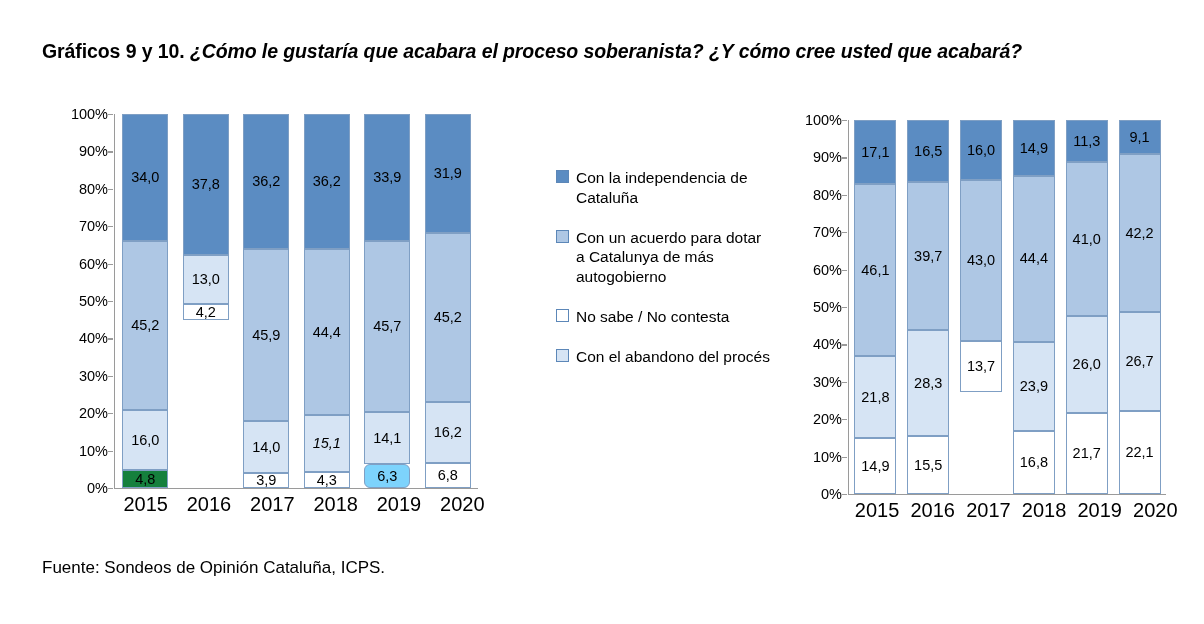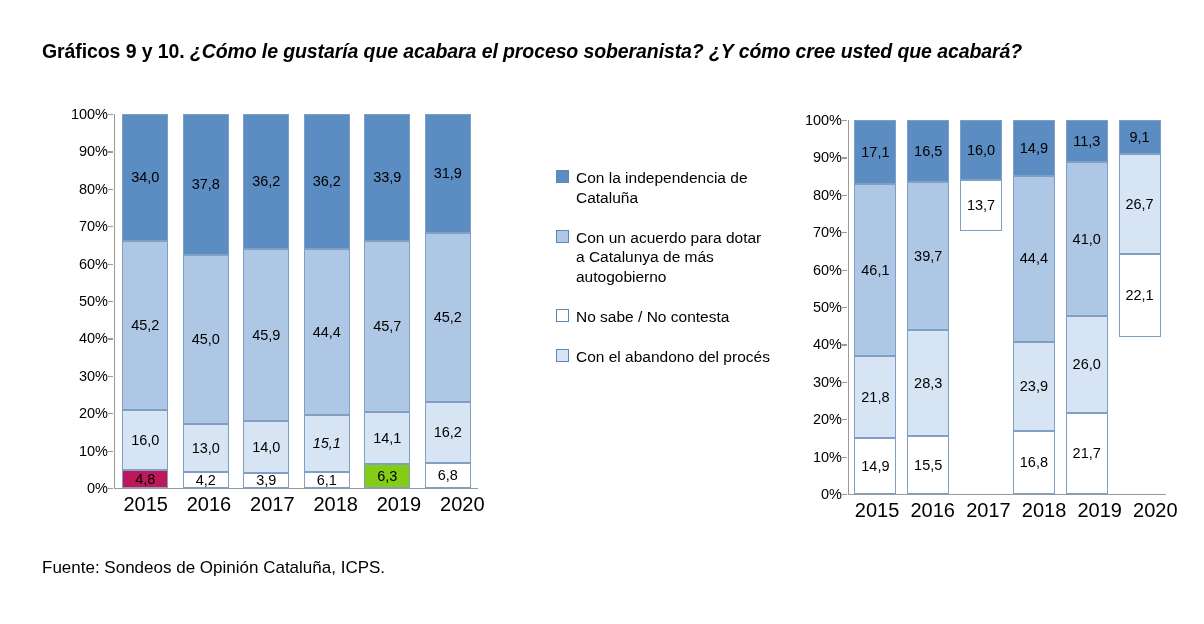--- a/index.html
+++ b/index.html
@@ -174,31 +174,28 @@
         <div class="barcol">
           <div class="seg" style="height: 34%; background: rgb(91, 140, 194);">
             <span>34,0</span>
           </div>
           <div class="seg" style="height: 45.2%; background: rgb(174, 199, 228);">
             <span>45,2</span>
           </div>
           <div class="seg" style="height: 16%; background: rgb(214, 228, 244);">
             <span>16,0</span>
           </div>
-          <div class="seg" style="height: 4.8%; background: #be185d;">
+          <div class="seg" style="height: 4.8%; background: #15803d;">
             <span>4,8</span>
           </div>
         </div>
         <div class="barcol">
           <div class="seg" style="height: 37.8%; background: rgb(91, 140, 194);">
             <span>37,8</span>
           </div>
-          <div class="seg" style="height: 45%; background: rgb(174, 199, 228);">
-            <span>45,0</span>
-          </div>
           <div class="seg" style="height: 13%; background: rgb(214, 228, 244);">
             <span>13,0</span>
           </div>
           <div class="seg" style="height: 4.2%; background: rgb(255, 255, 255);">
             <span>4,2</span>
           </div>
         </div>
         <div class="barcol">
           <div class="seg" style="height: 36.2%; background: rgb(91, 140, 194);">
             <span>36,2</span>
@@ -217,34 +214,34 @@
           <div class="seg" style="height: 36.2%; background: rgb(91, 140, 194);">
             <span>36,2</span>
           </div>
           <div class="seg" style="height: 44.4%; background: rgb(174, 199, 228);">
             <span>44,4</span>
           </div>
           <div class="seg" style="height: 15.1%; background: rgb(214, 228, 244); font-style: italic;">
             <span>15,1</span>
           </div>
           <div class="seg" style="height: 4.3%; background: rgb(255, 255, 255);">
-            <span>6,1</span>
+            <span>4,3</span>
           </div>
         </div>
         <div class="barcol">
           <div class="seg" style="height: 33.9%; background: rgb(91, 140, 194);">
             <span>33,9</span>
           </div>
           <div class="seg" style="height: 45.7%; background: rgb(174, 199, 228);">
             <span>45,7</span>
           </div>
           <div class="seg" style="height: 14.1%; background: rgb(214, 228, 244);">
             <span>14,1</span>
           </div>
-          <div class="seg" style="height: 6.3%; background: #84cc16;">
+          <div class="seg" style="height: 6.3%; background: #7dd3fc; border-radius: 6px;">
             <span>6,3</span>
           </div>
         </div>
         <div class="barcol">
           <div class="seg" style="height: 31.9%; background: rgb(91, 140, 194);">
             <span>31,9</span>
           </div>
           <div class="seg" style="height: 45.2%; background: rgb(174, 199, 228);">
             <span>45,2</span>
           </div>
@@ -308,20 +305,23 @@
             <span>28,3</span>
           </div>
           <div class="seg" style="height: 15.5%; background: rgb(255, 255, 255);">
             <span>15,5</span>
           </div>
         </div>
         <div class="barcol">
           <div class="seg" style="height: 16%; background: rgb(91, 140, 194);">
             <span>16,0</span>
           </div>
+          <div class="seg" style="height: 43%; background: rgb(174, 199, 228);">
+            <span>43,0</span>
+          </div>
           <div class="seg" style="height: 13.7%; background: rgb(255, 255, 255);">
             <span>13,7</span>
           </div>
         </div>
         <div class="barcol">
           <div class="seg" style="height: 14.9%; background: rgb(91, 140, 194);">
             <span>14,9</span>
           </div>
           <div class="seg" style="height: 44.4%; background: rgb(174, 199, 228);">
             <span>44,4</span>
@@ -343,20 +343,23 @@
           <div class="seg" style="height: 26%; background: rgb(214, 228, 244);">
             <span>26,0</span>
           </div>
           <div class="seg" style="height: 21.7%; background: rgb(255, 255, 255);">
             <span>21,7</span>
           </div>
         </div>
         <div class="barcol">
           <div class="seg" style="height: 9.1%; background: rgb(91, 140, 194);">
             <span>9,1</span>
+          </div>
+          <div class="seg" style="height: 42.2%; background: rgb(174, 199, 228);">
+            <span>42,2</span>
           </div>
           <div class="seg" style="height: 26.7%; background: rgb(214, 228, 244);">
             <span>26,7</span>
           </div>
           <div class="seg" style="height: 22.1%; background: rgb(255, 255, 255);">
             <span>22,1</span>
           </div>
         </div>
       </div>
   </div>

